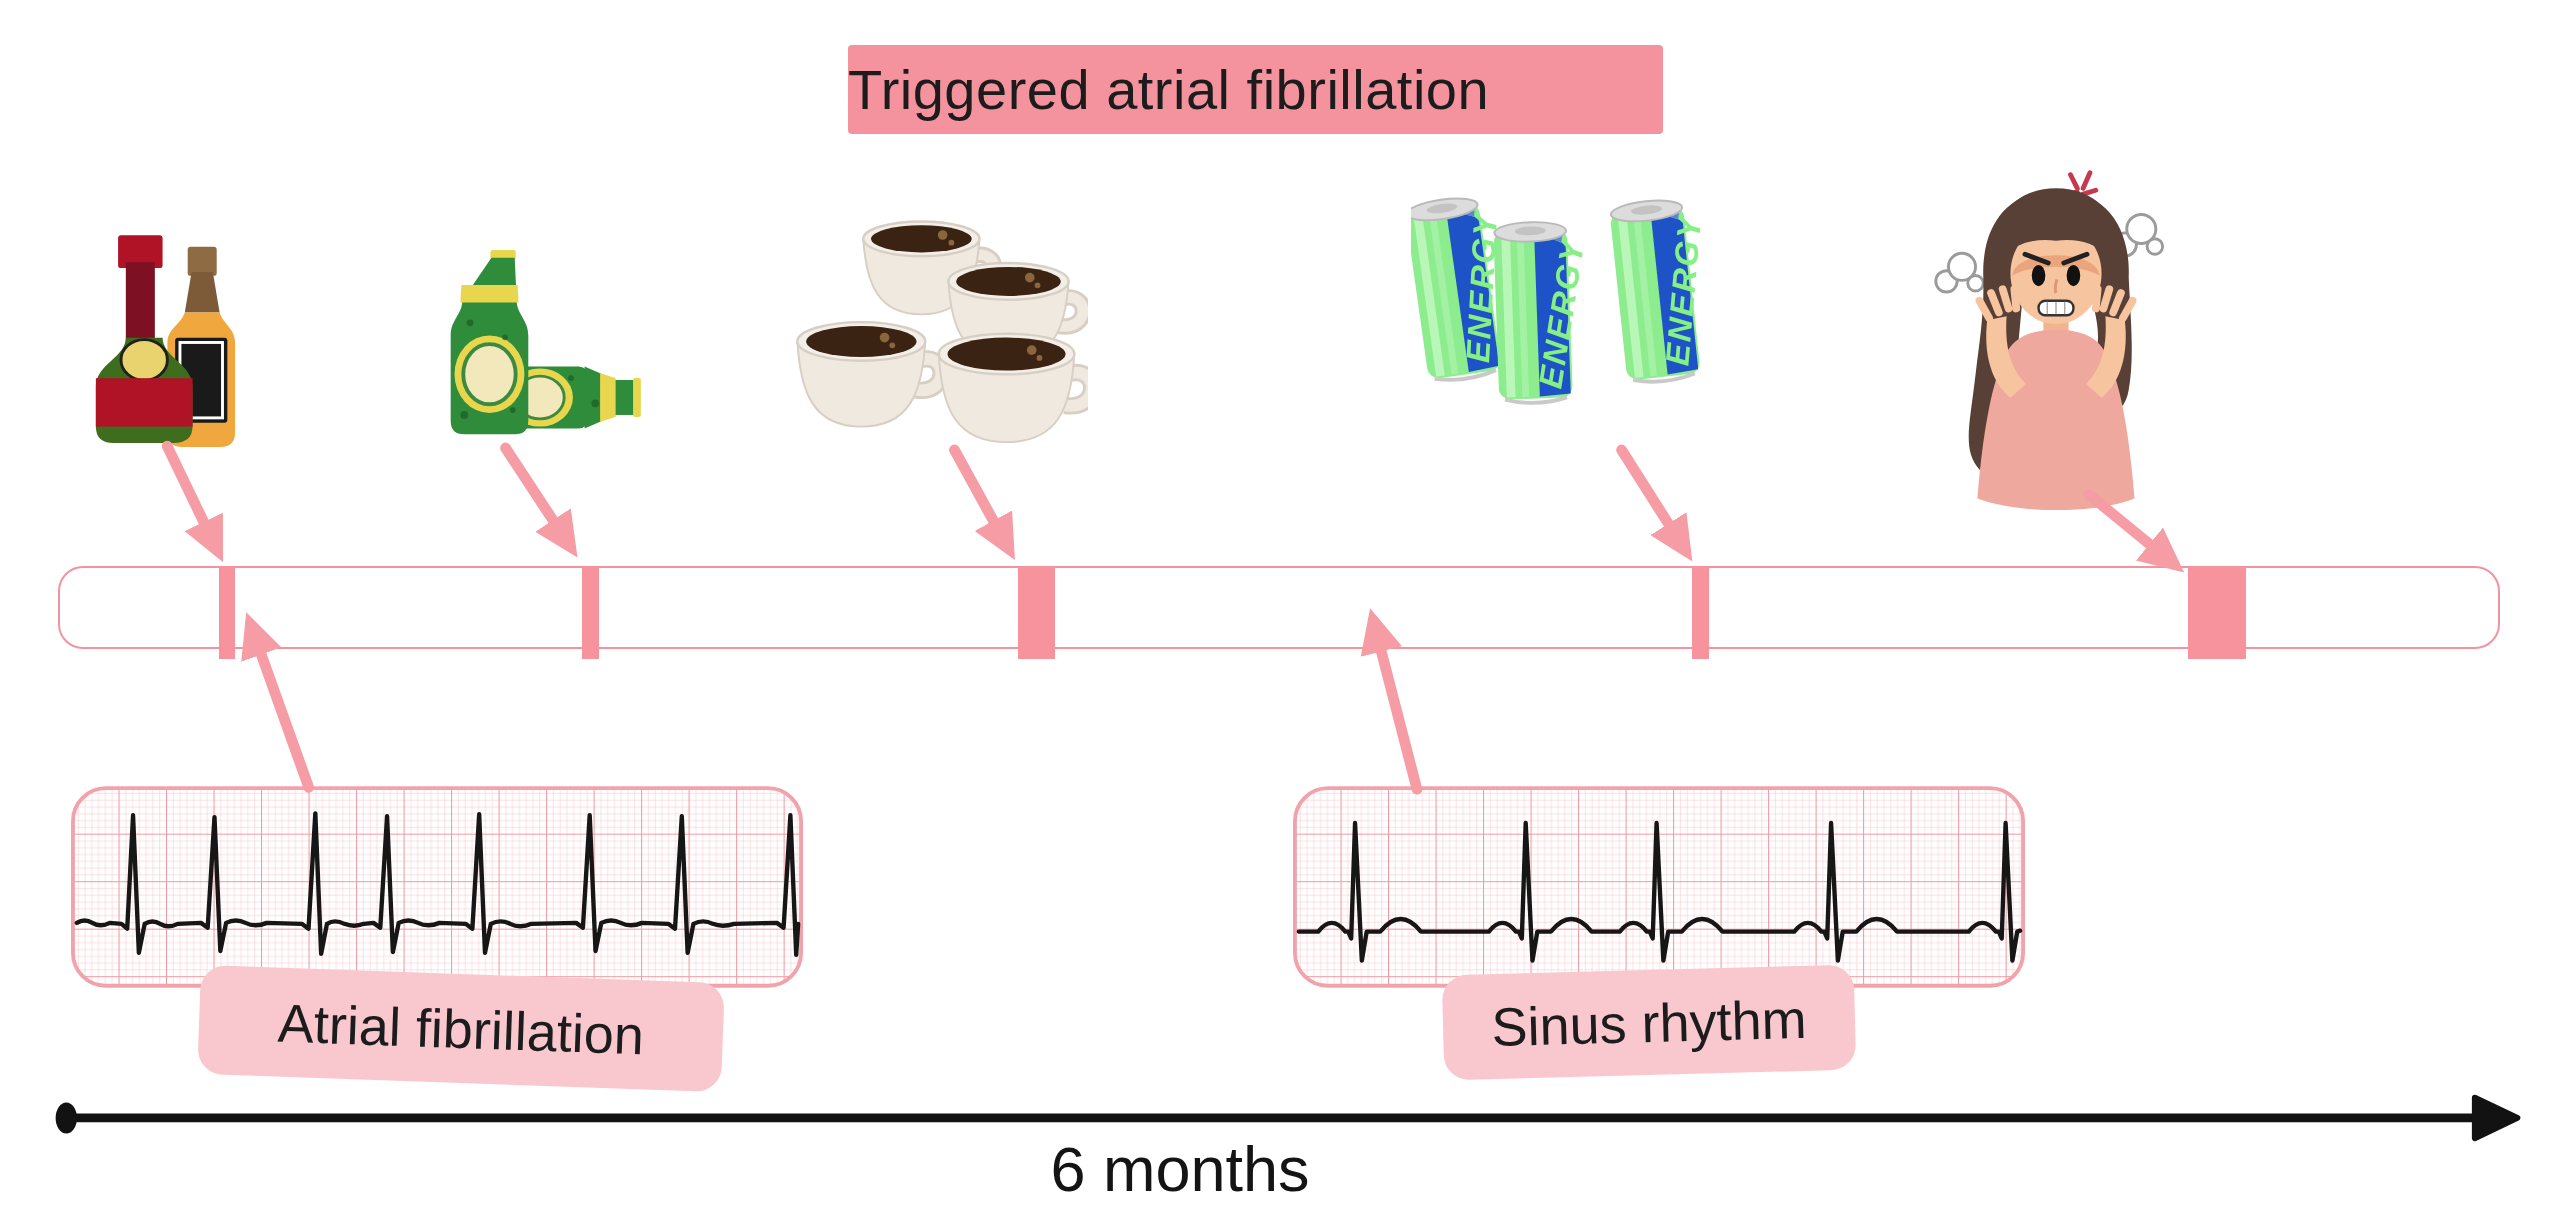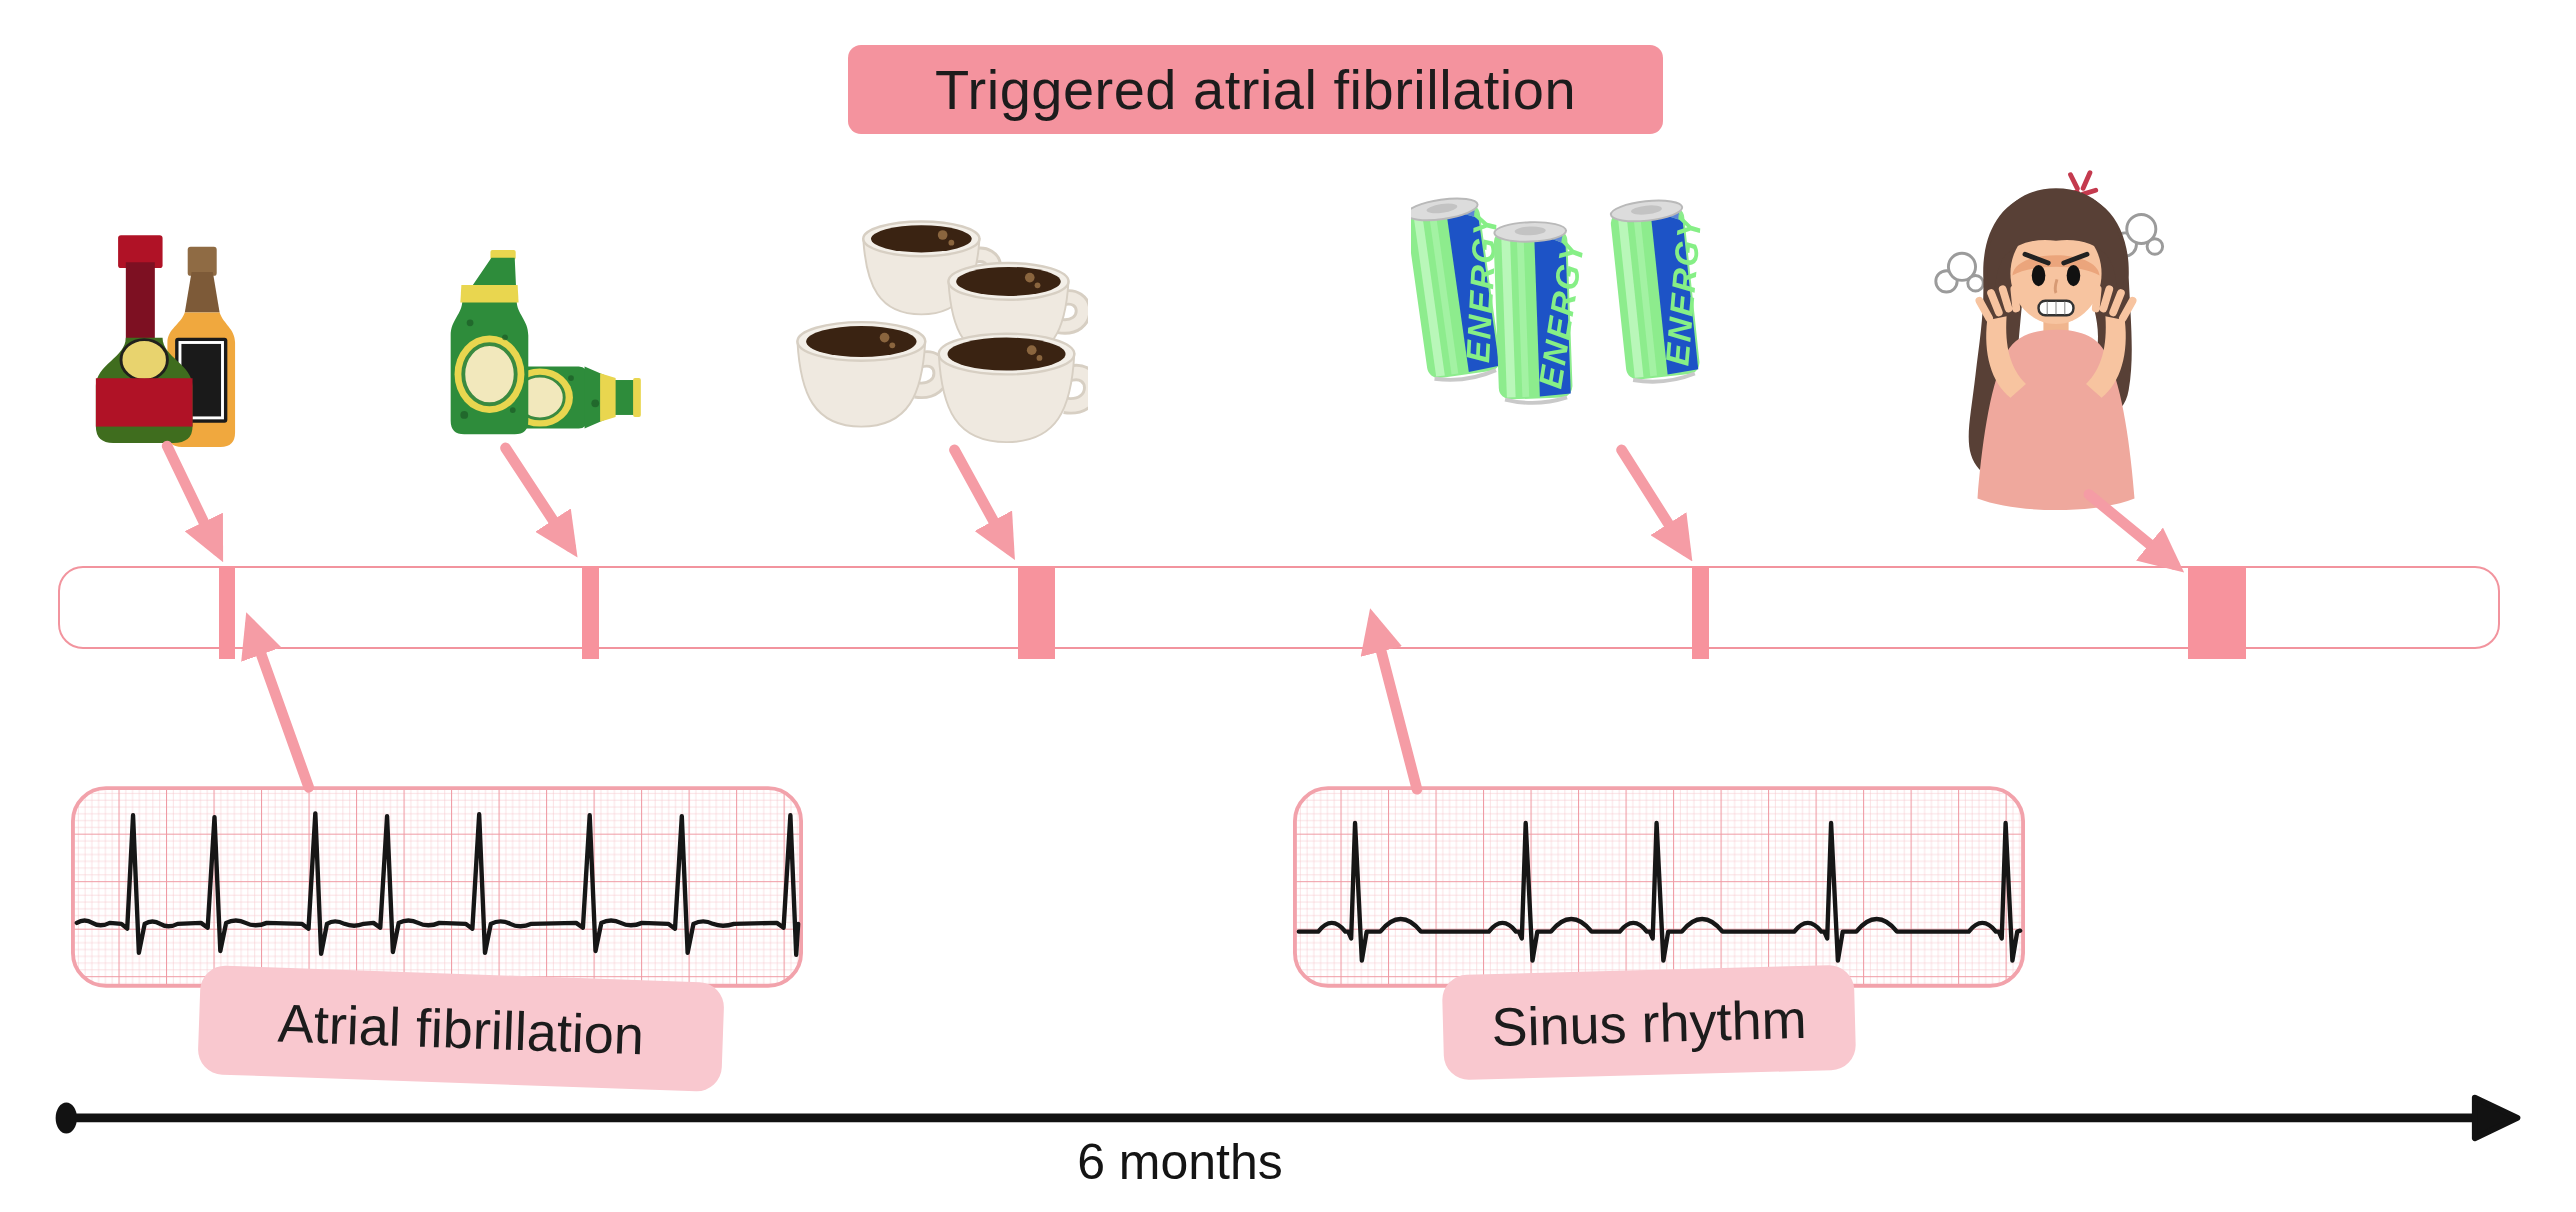--- a/index.html
+++ b/index.html
@@ -4,34 +4,34 @@
 <style>
   :root{
     --accent-pink:#f4939e; --label-pink:#f9c8cf; --arrow-pink:#f59ca5;
     --marker-pink:#f7939d; --bar-border-pink:#f2949e; --ecg-border-pink:#f2a2ab;
     --ecg-grid-minor:#f6c1c7; --ecg-grid-major:#ef9aa3; --ink:#161616;
   }
   html,body{margin:0;padding:0;background:#fff;}
   #canvas{position:relative;width:2576px;height:1212px;background:#fff;overflow:hidden;
           font-family:"Liberation Sans","DejaVu Sans",sans-serif;color:var(--ink);}
   .abs{position:absolute;}
-  .pill{background:var(--accent-pink);border-radius:13px;display:flex;align-items:center;justify-content:center;}
+  .pill{background:var(--accent-pink);border-radius:4px;display:flex;align-items:center;justify-content:flex-start;}
   #title-box{left:848px;top:45px;width:815px;height:89px;}
   #title-box span{font-size:56px;color:#1c1c1c;letter-spacing:0.5px;}
   .ecg-label{background:var(--label-pink);border-radius:25px;display:flex;align-items:center;justify-content:center;z-index:6;}
   #afib-label{left:199px;top:974px;width:524px;height:109px;transform:rotate(2deg);}
   #sinus-label{left:1443px;top:970px;width:412px;height:105px;transform:rotate(-1.5deg);}
   .ecg-label span{font-size:54px;color:#1c1c1c;}
   #timeline-bar{left:58px;top:566px;width:2442px;height:83px;box-sizing:border-box;
     border:2.9px solid var(--bar-border-pink);border-radius:25px;background:#fff;z-index:2;}
   .marker{position:absolute;top:566px;height:93px;background:var(--marker-pink);z-index:3;}
   svg.art{position:absolute;z-index:4;}
   #overlay{position:absolute;left:0;top:0;z-index:7;pointer-events:none;}
   .ecg-strip{position:absolute;z-index:5;}
-  #axis-label{left:1049px;top:1133px;width:262px;text-align:center;font-size:50px;color:#141414;}
+  #axis-label{left:1049px;top:1133px;width:262px;text-align:center;font-size:63px;color:#141414;}
 </style>
 </head>
 <body>
 
 <div id="canvas">
 
   <div id="title-box" class="abs pill">
     <span>Triggered atrial fibrillation</span>
   </div>
 

